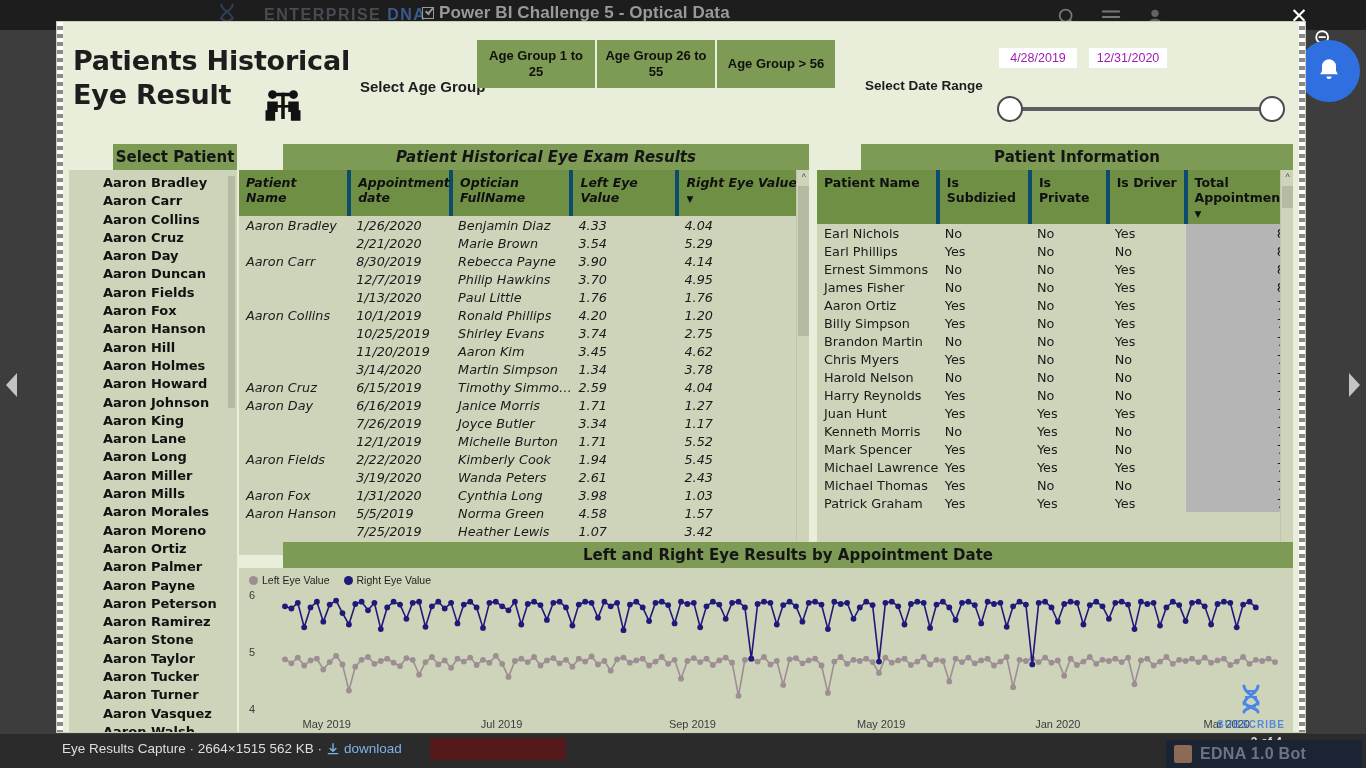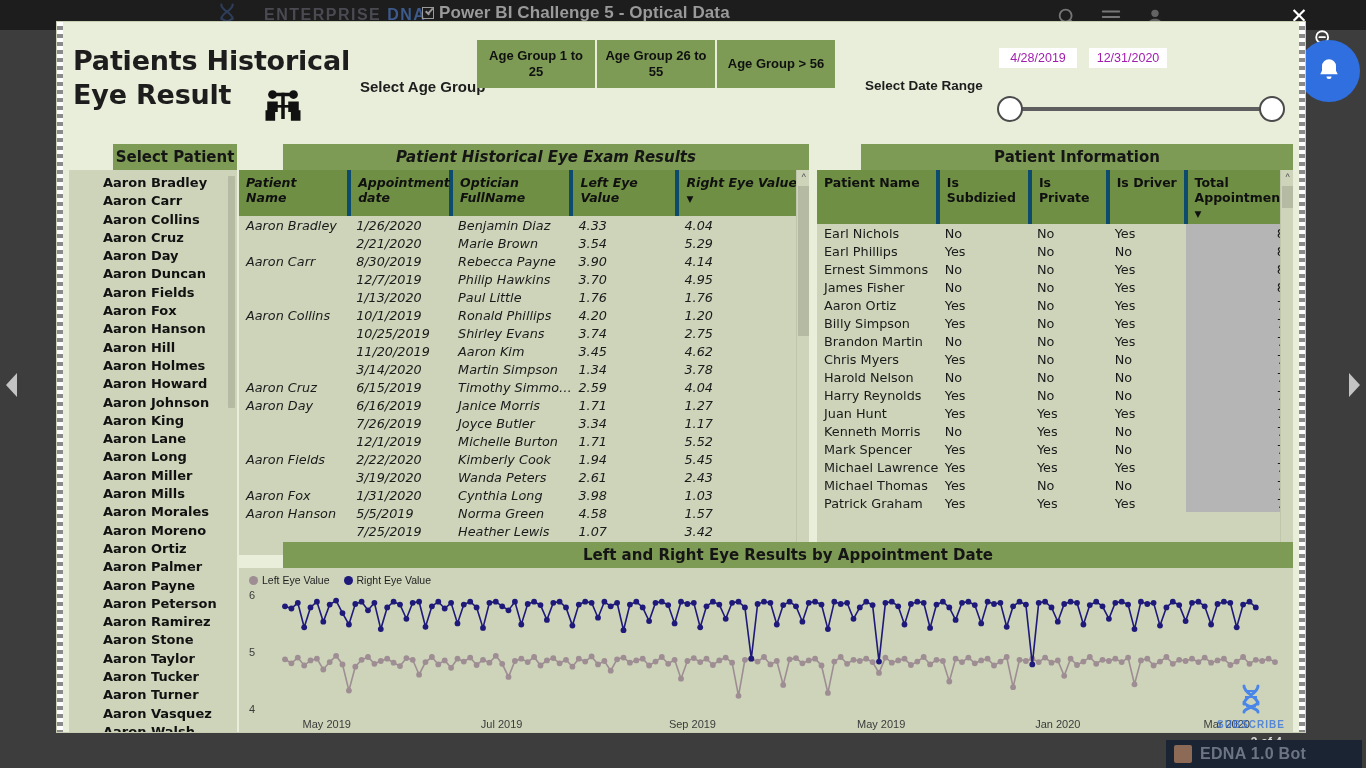--- a/index.html
+++ b/index.html
@@ -198,20 +198,32 @@
   .ytick { position: absolute; left: 10px; font-size: 11px; color: #3b3b3b; }
   .xtick { position: absolute; bottom: 2px; font-size: 11px; color: #3b3b3b; }
   #subscribe-wm { position: absolute; right: 4px; bottom: 2px; width: 76px; text-align: center; }
   #subscribe-wm .sw-txt { font-size: 10px; font-weight: bold; color: #2f6fe0; letter-spacing: 1px; opacity: .75; }
 </style>
 </head>
 <body>
 
 <div id="screen">
 
+  <div id="bottom-strip">
+    <div id="capture-caption">
+      <span>Eye Results Capture · 2664×1515 562 KB ·</span>
+      <span id="download-link">
+        <svg class="yt-ic" style="width:14px;height:14px" viewBox="0 0 24 24">
+          <path d="M12 3v10M7 11l5 5 5-5M4 20h16" stroke="#7fb2e8" stroke-width="2.4" fill="none" stroke-linecap="round" stroke-linejoin="round"></path>
+        </svg>
+        <span>download</span>
+      </span>
+    </div>
+    <div class="red-block" style="left:430px;top:4px;"></div>
+  </div>
 
   <div id="page-indicator">3 of 4</div>
 
   <div id="edna-bot">
     <div id="edna-avatar"></div>
     <div id="edna-label">EDNA 1.0 Bot</div>
   </div>
 
   <div id="video-topbar">
     <div id="brand-wrap">

